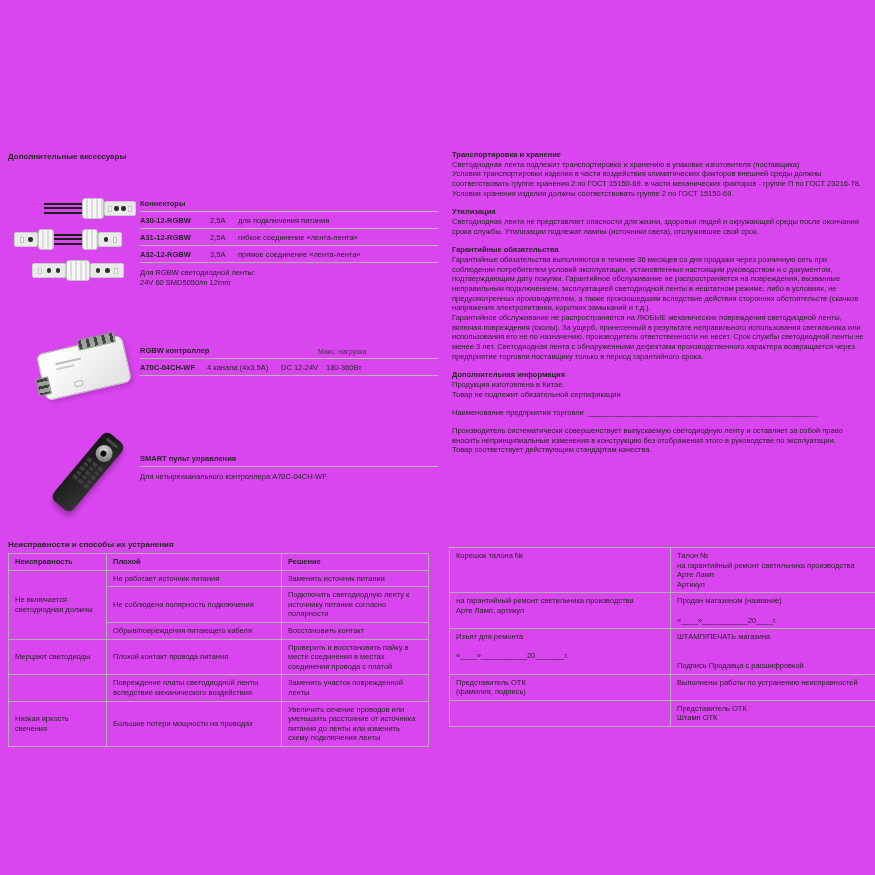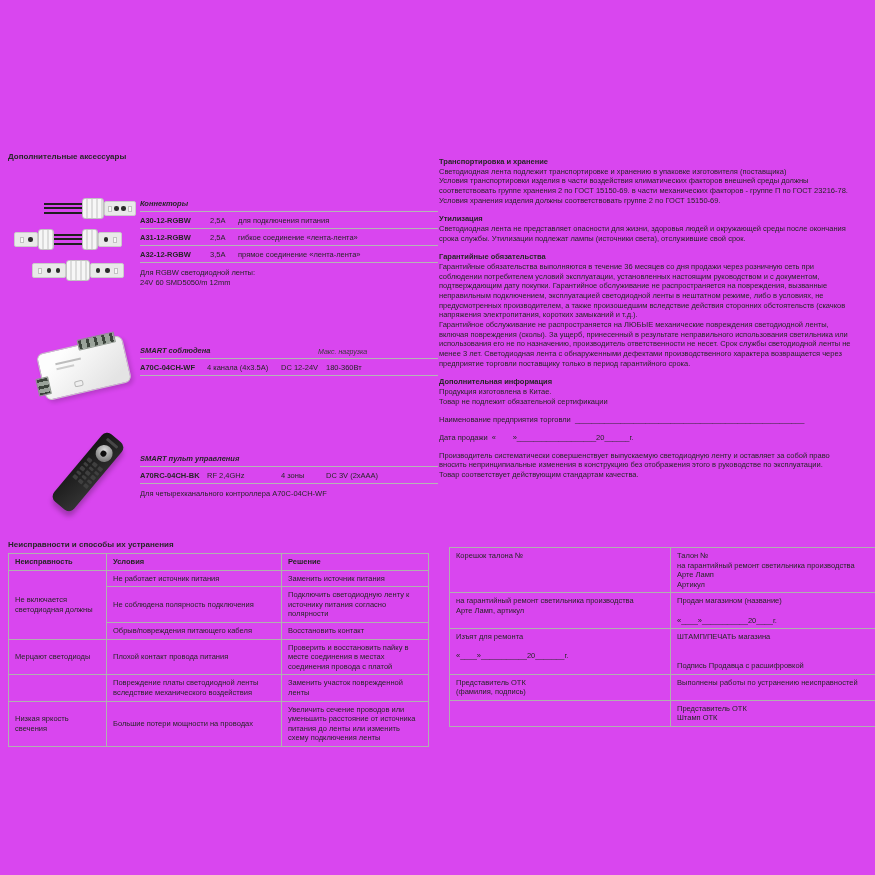--- a/index.html
+++ b/index.html
@@ -4,21 +4,21 @@
 <style>
   html,body{margin:0;padding:0;background:#ffffff;}
   body{width:875px;height:875px;font-family:"Liberation Sans",sans-serif;color:#262626;}
   .page{position:relative;width:875px;height:875px;background:#d946ef;overflow:hidden;}
 
   
   .h-main{position:absolute;left:8px;top:152px;font-size:8px;font-weight:bold;margin:0;}
 
   
   .spec-table{position:absolute;left:140px;width:298px;font-size:7.5px;}
-  .spec-head{display:flex;align-items:flex-end;font-weight:bold;padding:2px 0 3px;border-bottom:1px solid #b5b5b5;font-style:italic;}
+  .spec-head{display:flex;align-items:flex-end;font-weight:bold;padding:2px 0 3px;border-bottom:1px solid #b5b5b5;}
   .spec-head .head-title{flex:1;}
   .spec-head .c4-label{width:120px;font-weight:normal;font-size:7px;color:#3a3a3a;}
   .spec-row{display:flex;align-items:center;border-bottom:1px solid #b5b5b5;padding:3.5px 0;}
   .spec-row .c1{width:70px;font-weight:bold;}
   .spec-row .c2{width:28px;}
   .spec-row .c3{flex:1;}
   .grid4 .c1{width:67px;font-weight:bold;}
   .grid4 .c2{width:66px;}
   .grid4 .c3{width:45px;flex:none;padding-left:8px;}
   .grid4 .c4{flex:1;}
@@ -67,21 +67,21 @@
 
   .coupon-wrap{position:absolute;left:449px;top:547px;width:491px;}
   .coupon td{vertical-align:top;white-space:pre-line;}
   .coupon td:first-child{width:208px;}
   .coupon tr:nth-child(1) td{height:38px;}
   .coupon tr:nth-child(2) td{height:28px;}
   .coupon tr:nth-child(3) td{height:36px;}
   .coupon tr:nth-child(5) td{height:18px;}
 
   
-  .rightcol{position:absolute;left:439px;top:150px;width:418px;font-size:7.5px;line-height:1.29;margin-top:7px;}
+  .rightcol{position:absolute;left:452px;top:150px;width:418px;font-size:7.5px;line-height:1.29;}
   .rightcol h3{font-size:7.5px;font-weight:bold;margin:0;}
   .rightcol p{margin:0 0 9px 0;white-space:pre-line;}
   .rightcol .blank-line{white-space:pre-wrap;margin:0 0 8px 0;}
 </style>
 </head>
 <body>
 
 <div class="page">
 
   <h1 class="h-main">Дополнительные аксессуары</h1>
@@ -153,21 +153,21 @@
       <div class="term-a"></div>
       <div class="term-b"></div>
       <div class="ctrl-label1"></div>
       <div class="ctrl-label2"></div>
       <div class="ctrl-port"></div>
     </div>
   </div>
 
   <div class="spec-table" style="top:344px;">
     <div class="spec-head">
-      <span class="head-title">SMART соблюдена</span>
+      <span class="head-title">RGBW контроллер</span>
       <span class="c4-label">Макс. нагрузка</span>
     </div>
     <div class="spec-row grid4">
       <span class="c1">А70C-04CH-WF</span>
       <span class="c2">4 канала (4х3.5А)</span>
       <span class="c3">DC 12-24V</span>
       <span class="c4">180-360Вт</span>
     </div>
   </div>
 
@@ -192,36 +192,30 @@
           <span class="r-btn"></span>
           <span class="r-btn"></span>
       </div>
     </div>
   </div>
 
   <div class="spec-table" style="top:452px;">
     <div class="spec-head">
       <span class="head-title">SMART пульт управления</span>
     </div>
-    <div class="spec-row grid4">
-      <span class="c1">А70RC-04CH-BK</span>
-      <span class="c2">RF 2,4GHz</span>
-      <span class="c3">4 зоны</span>
-      <span class="c4">DC 3V (2хААА)</span>
-    </div>
     <div class="spec-note">Для четырехканального  контроллера А70С-04CH-WF</div>
   </div>
 
   <div class="faults">
     <h2>Неисправности и способы их устранения</h2>
     <table class="grid">
       <thead>
         <tr>
           <th>Неисправность</th>
-          <th>Условия</th>
+          <th>Плохой</th>
           <th>Решение</th>
         </tr>
       </thead>
       <tbody>
         <tr>
           <td rowspan="3">Не включается светодиодная должны</td>
           <td>Не работает источник питания</td>
           <td>Заменить источник питания</td>
         </tr>
         <tr>
@@ -261,21 +255,20 @@
 
     <h3>Гарантийные обязательства</h3>
     <p>Гарантийные обязательства выполняются в течение 36 месяцев со дня продажи через розничную сеть при соблюдении потребителем условий эксплуатации, установленных настоящим руководством и с документом, подтверждающим дату покупки. Гарантийное обслуживание не распространяется на повреждения, вызванные неправильным подключением, эксплуатацией светодиодной ленты в нештатном режиме, либо в условиях, не предусмотренных производителем, а также произошедшим вследствие действия сторонних обстоятельств (скачков напряжения электропитания, коротких замыканий и т.д.).
 Гарантийное обслуживание не распространяется на ЛЮБЫЕ механические повреждения светодиодной ленты, включая повреждения (сколы). За ущерб, принесенный в результате неправильного использования светильника или использования его не по назначению, производитель ответственности не несет. Срок службы светодиодной ленты не менее 3 лет. Светодиодная лента с обнаруженными дефектами производственного характера возвращается через предприятие торговли поставщику только в период гарантийного срока.</p>
 
     <h3>Дополнительная информация</h3>
     <p>Продукция изготовлена в Китае.
 Товар не подлежит обязательной сертификации</p>
 
     <p class="blank-line">Наименование предприятия торговли  _______________________________________________________</p>
-    <p class="blank-line">Дата продажи  «        »___________________20______г.</p>
 
     <p>Производитель систематически совершенствует выпускаемую светодиодную ленту и оставляет за собой право вносить непринципиальные изменения в конструкцию без отображения этого в руководстве по эксплуатации.
 Товар соответствует действующим стандартам качества.</p>
   </div>
 
   <div class="coupon-wrap">
     <table class="grid coupon">
       <tbody>
         <tr>
           <td>Корешок талона №</td>

